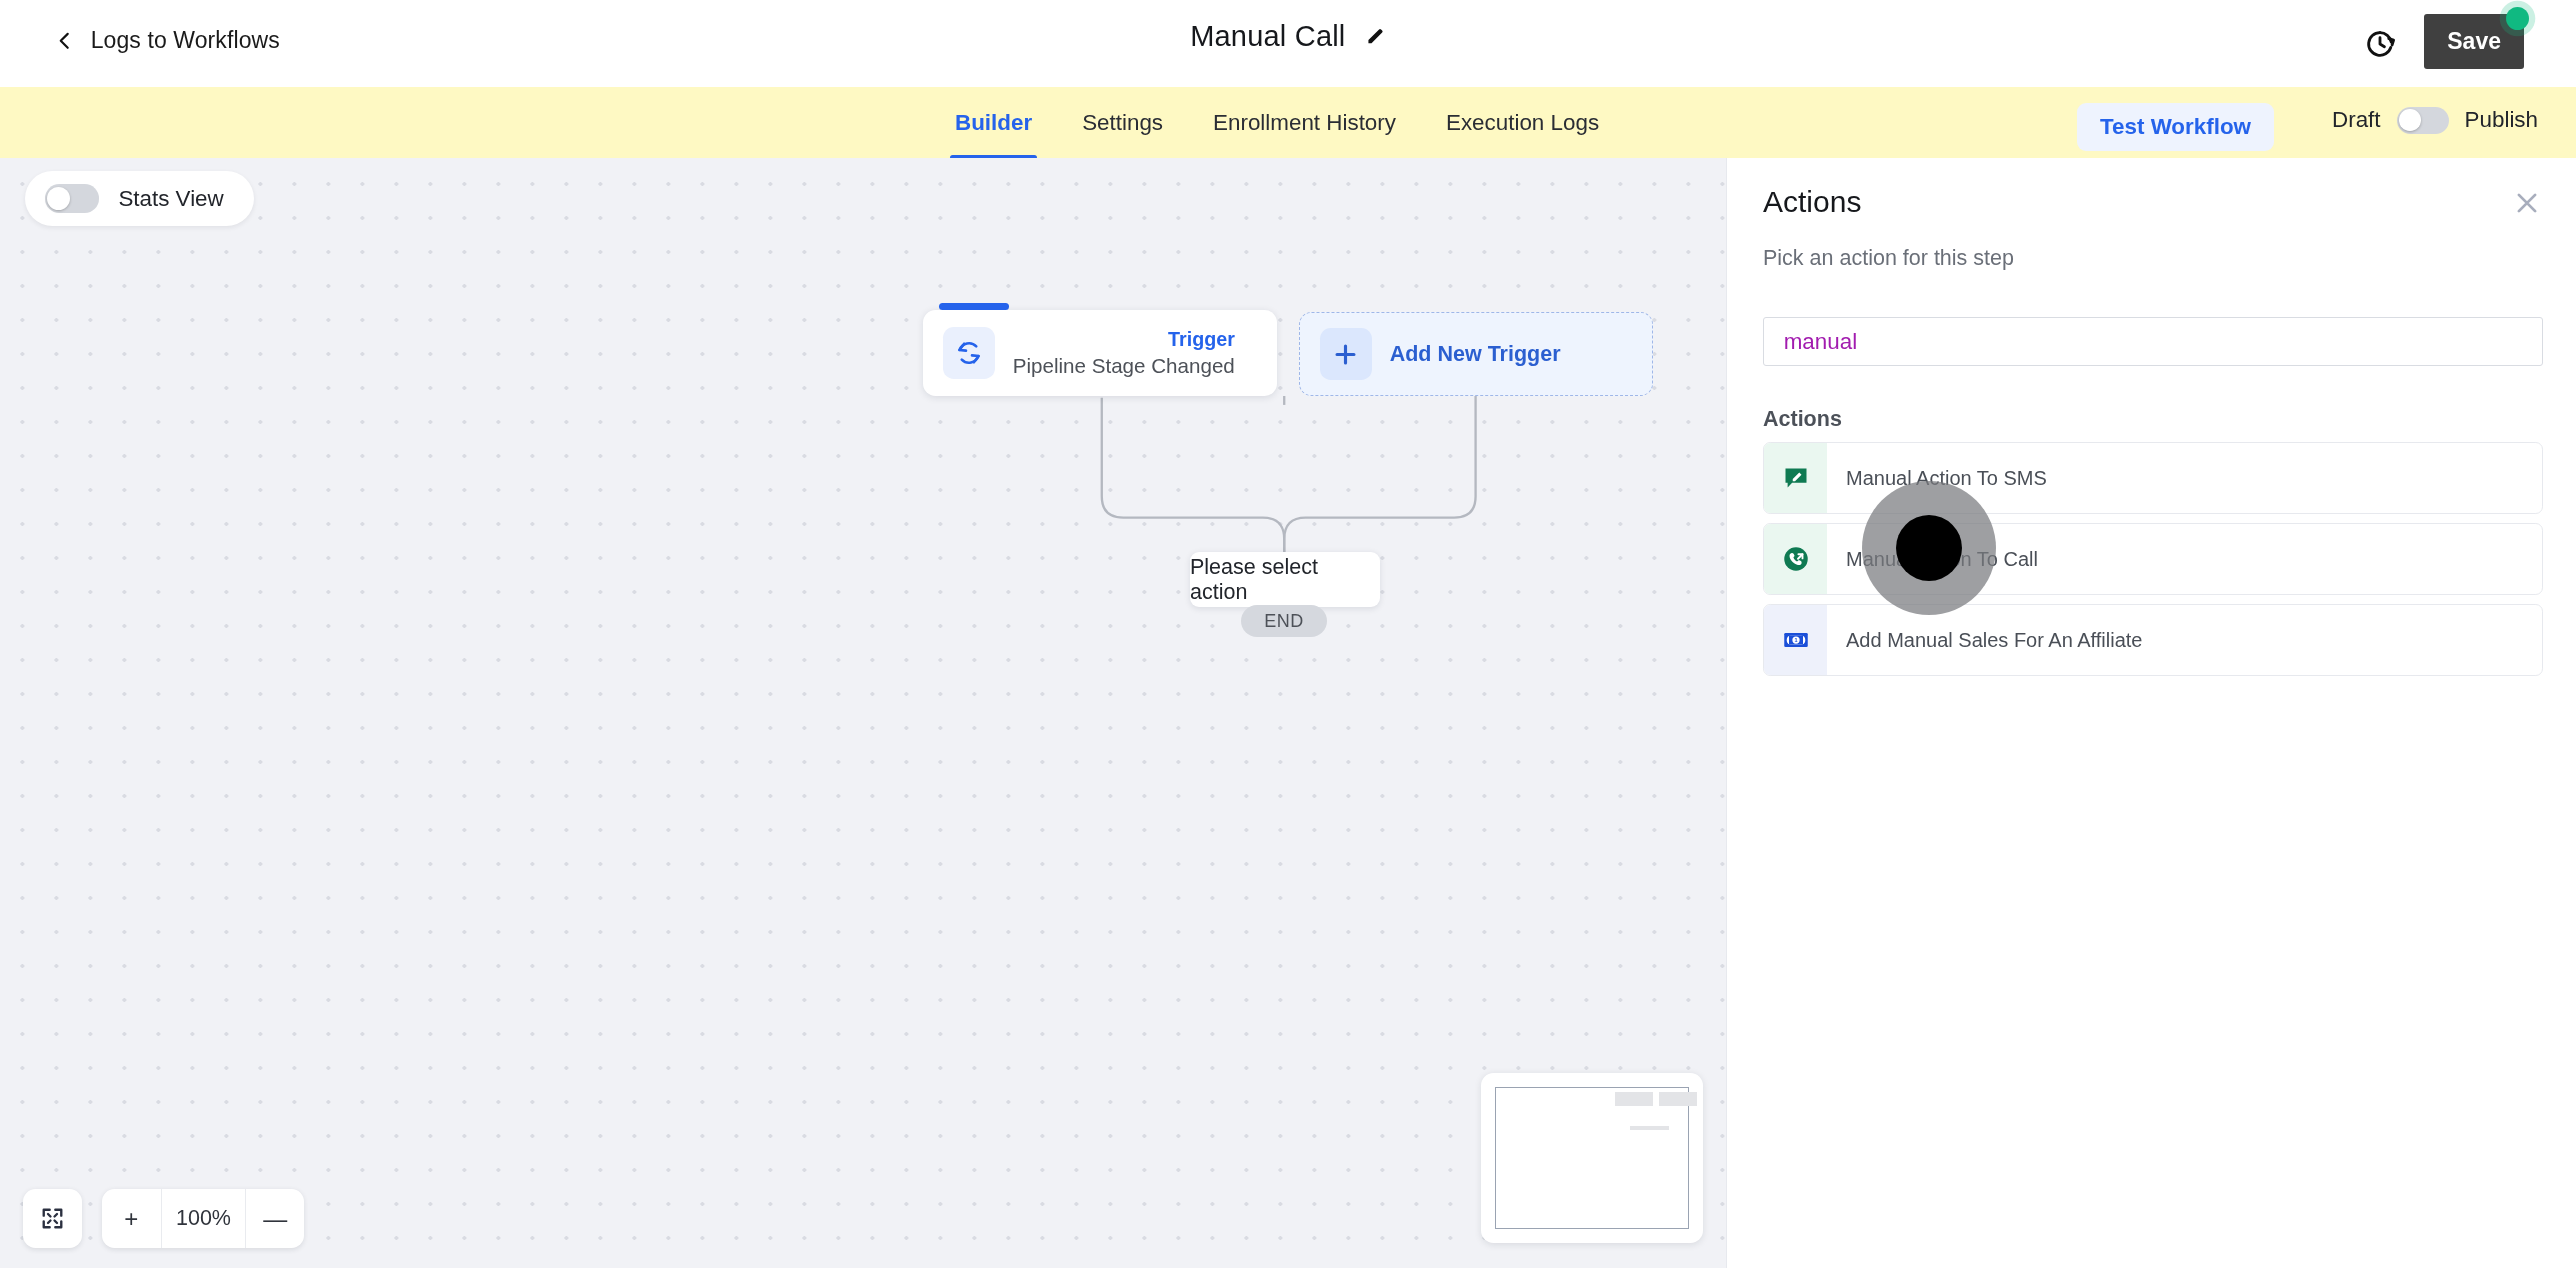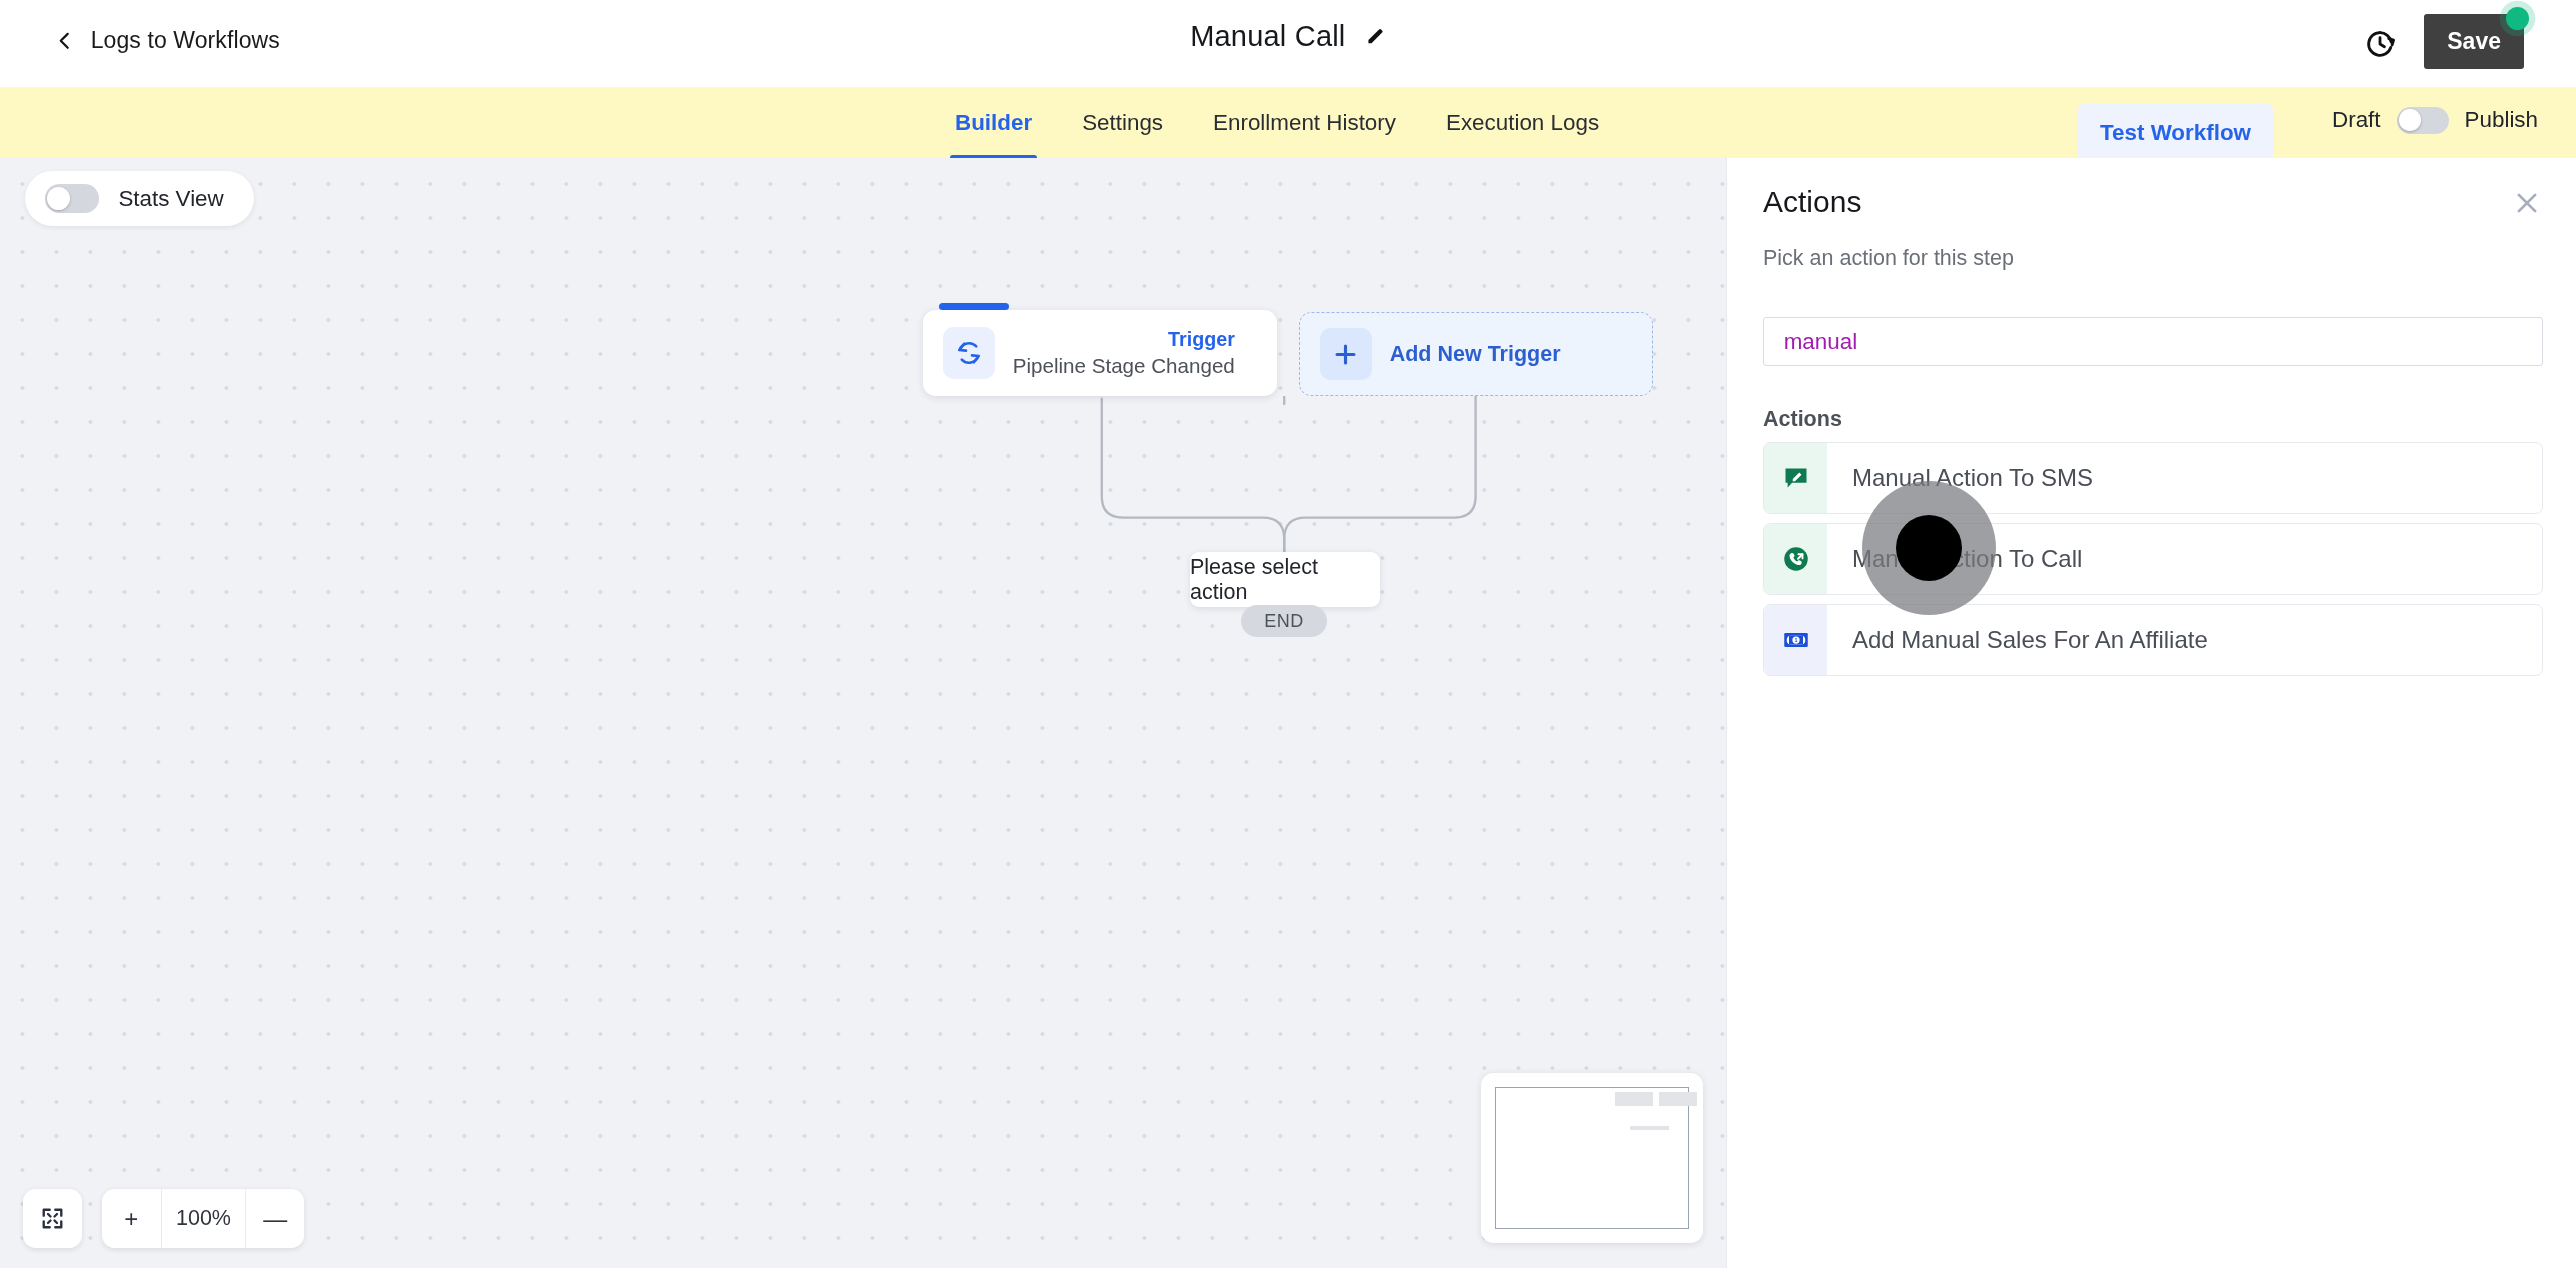--- a/index.html
+++ b/index.html
@@ -65,21 +65,21 @@
     display: flex; align-items: center;
     font-size: 22.4px; color: #2a2d34; cursor: pointer; white-space: nowrap;
   }
   .tab.active { color: #2563eb; font-weight: bold; }
   .tab.active::after {
     content: ""; position: absolute; left: 19.7px; right: 19.7px; bottom: 0;
     height: 4.5px; background: #2563eb; border-radius: 2.7px 2.7px 0 0;
   }
   .test-wf {
     position: absolute; right: 302px; top: 16px;
-    padding: 17px 23px; border-radius: 9px;
+    padding: 11px 23px; border-radius: 9px;
     background: #eef3fe; color: #2563eb;
     font-size: 22.4px; font-weight: bold; cursor: pointer;
   }
   .pubwrap {
     position: absolute; right: 38px; top: 19.7px;
     display: flex; align-items: center; gap: 16px;
   }
   .pub-label { font-size: 22.4px; color: #22252b; }
   .switch {
     width: 52px; height: 27px; border-radius: 14.3px;
@@ -241,21 +241,21 @@
     margin-bottom: 9px; cursor: pointer; background: #ffffff;
     overflow: hidden;
   }
   .action-iconbox {
     width: 63px; height: 100%;
     display: flex; align-items: center; justify-content: center;
     flex: 0 0 auto;
   }
   .action-iconbox.green { background: #eaf7f0; }
   .action-iconbox.blue  { background: #eef1fb; }
-  .action-label { font-size: 24px; color: #4a4f57; padding-left: 25px; }
+  .action-label { font-size: 20px; color: #4a4f57; padding-left: 19px; }
 
   
   .cursor-ring {
     position: absolute; left: 1862px; top: 481px;
     width: 134px; height: 134px; border-radius: 50%;
     background: rgba(120,122,126,.72); pointer-events: none;
   }
   .cursor-dot {
     position: absolute; left: 1896px; top: 515px;
     width: 66px; height: 66px; border-radius: 50%;

